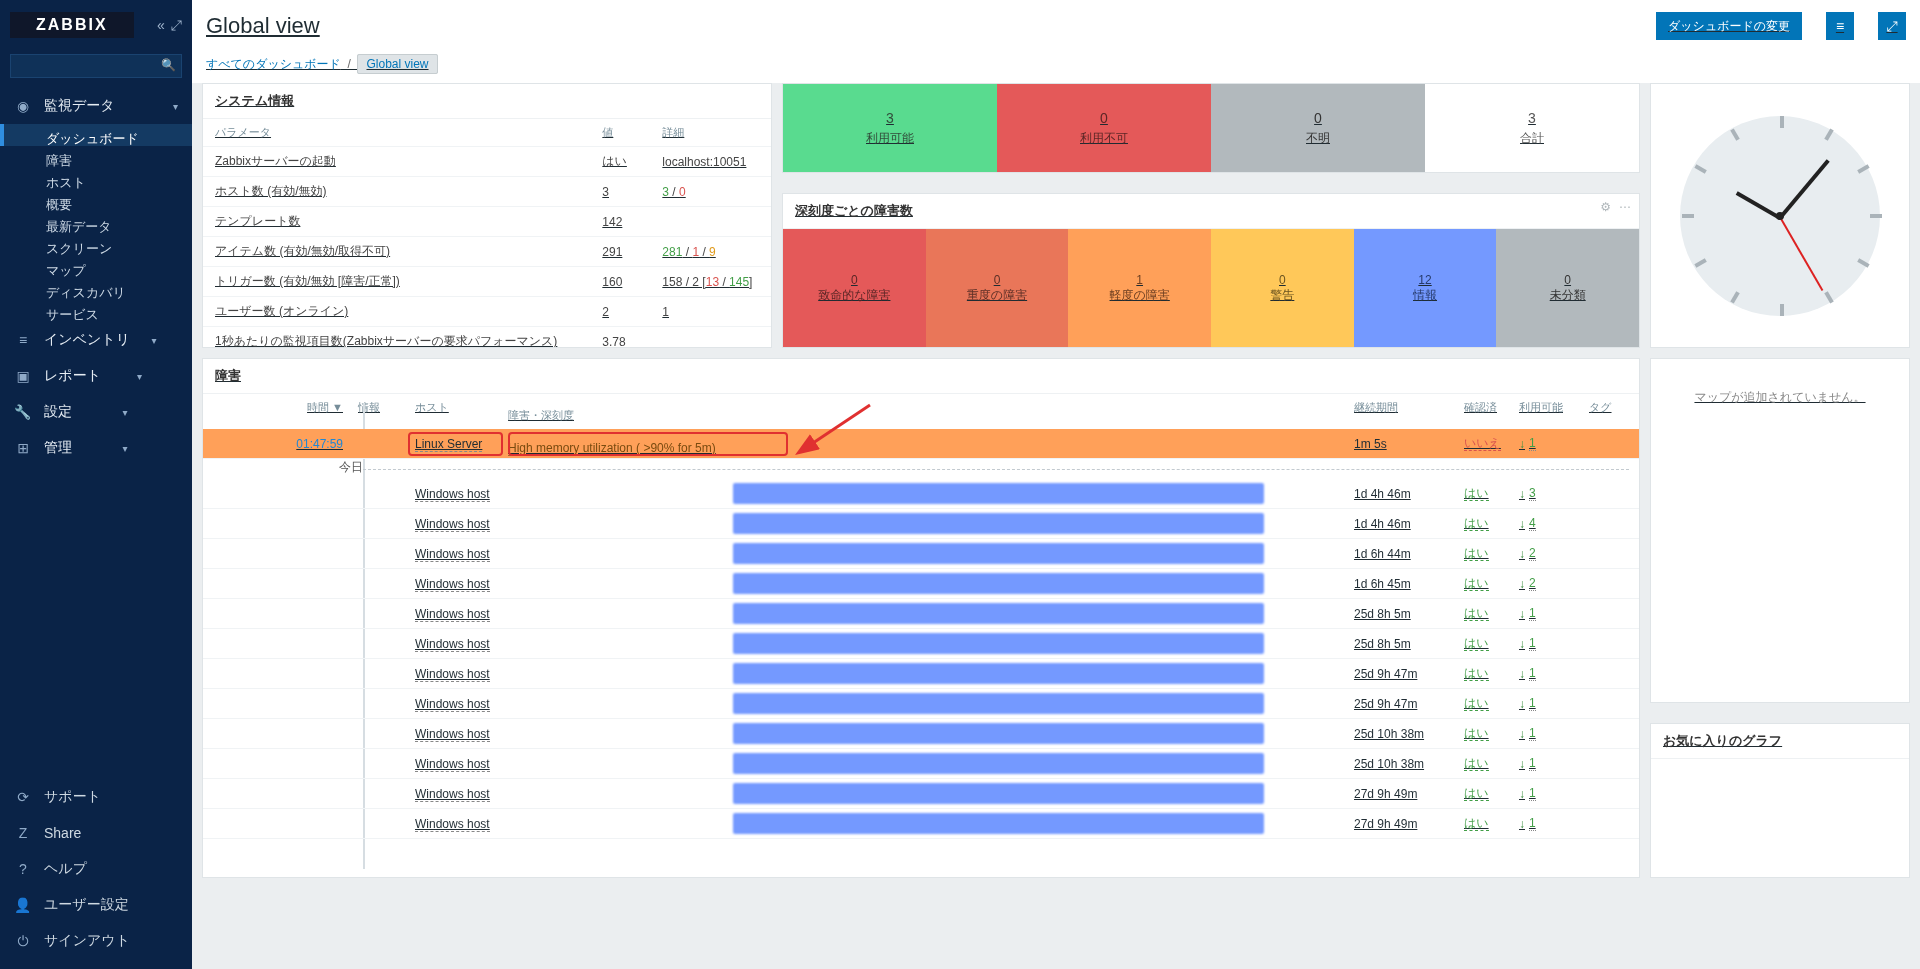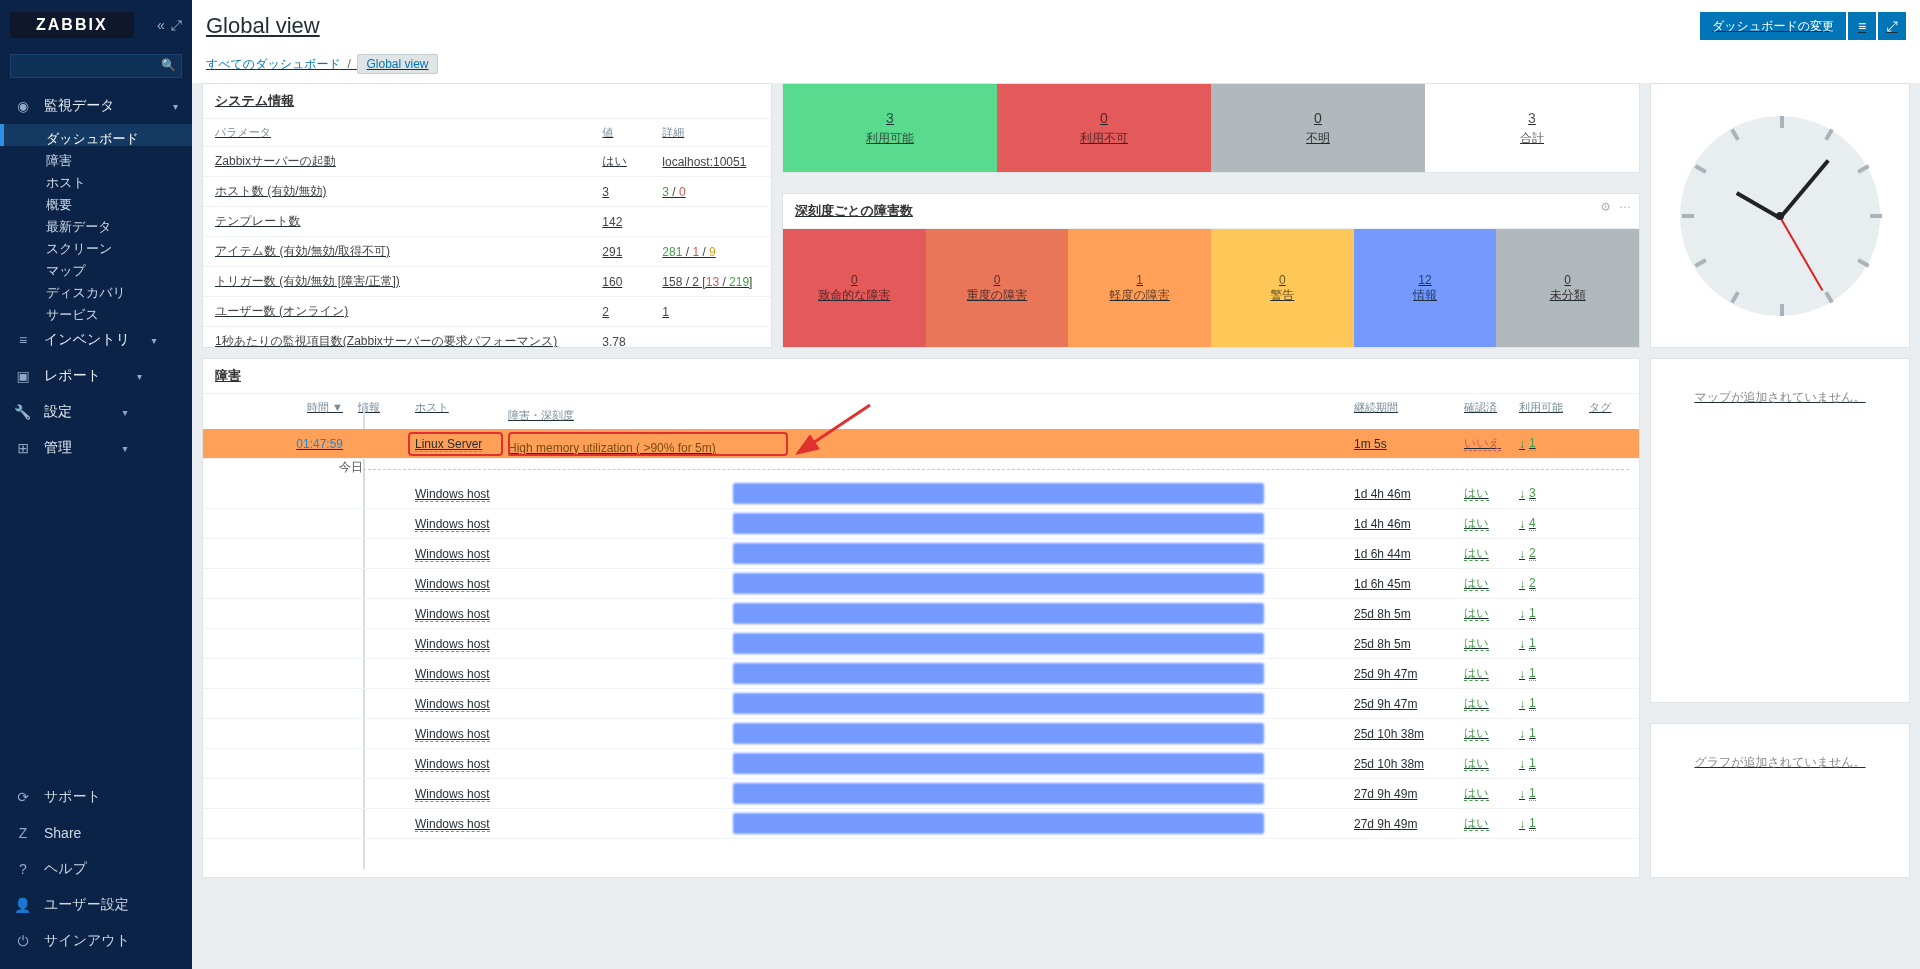--- a/index.html
+++ b/index.html
@@ -20,21 +20,21 @@
   .sb-item.collapsed::after { content:""; }
   .sb-child { display:block; height:22px; line-height:30px; padding-left:46px; font-size:13px; color:#cdd9e5; cursor:pointer; }
   .sb-child.active { background:#143a63; border-left:4px solid #2f8ee0; padding-left:42px; color:#fff; }
   .sb-footer { margin-top:auto; padding-bottom:10px; }
   .sb-foot-item { display:flex; align-items:center; height:36px; padding:0 14px; gap:12px; cursor:pointer; color:#cfd9e2; font-size:14px; }
   .sb-foot-item .cicon { width:18px; text-align:center; color:#8faac8; }
   
   .main { flex:1; display:flex; flex-direction:column; background:#fff; overflow:hidden;text-decoration:underline; }
   .titlebar { display:flex; align-items:center; height:52px; padding:0 14px; background:#fff; }
   .titlebar h1 { font-size:22px; font-weight:normal; color:#1f2c33; }
-  .titlebar .tbtns { margin-left:auto; display:flex; gap:2px; }
+  .titlebar .tbtns { margin-left:auto; display:flex; gap:24px; }
   .btn-primary { background:#0275b8; color:#fff; border:none; height:28px; padding:0 12px; cursor:pointer; font-size:12px; }
   .btn-icon { width:28px; height:28px; background:#0275b8; color:#fff; border:none; display:flex; align-items:center; justify-content:center; cursor:pointer; font-size:14px; }
   .breadcrumb { padding:4px 14px 10px; font-size:12px; color:#666; }
   .breadcrumb a { color:#0275b8; text-decoration:none; cursor:pointer; }
   .breadcrumb .cur { background:#dfe4e7; border:1px solid #c6cdd0; color:#0275b8; padding:2px 8px; border-radius:2px; }
   .content { flex:1; padding:0 10px 10px 10px; overflow:auto; background:#ebeef0; }
   .row { display:flex; gap:10px; }
   .widget { background:#fff; border:1px solid #dfe4e7; margin-bottom:10px; position:relative; }
   .widget-h { padding:8px 12px; font-size:13px; font-weight:bold; color:#333; border-bottom:1px solid #eef1f3; }
   
@@ -237,21 +237,21 @@
                   <td></td>
                 </tr>
                 <tr>
                   <td>アイテム数 (有効/無効/取得不可)</td>
                   <td>291</td>
                   <td><span class="green">281</span><span> / </span><span class="red">1</span><span> / </span><span class="orange">9</span></td>
                 </tr>
                 <tr>
                   <td>トリガー数 (有効/無効 [障害/正常])</td>
                   <td>160</td>
-                  <td><span>158 / 2 [</span><span class="red">13</span><span> / </span><span class="green">219</span><span>]</span></td>
+                  <td><span>158 / 2 [</span><span class="red">13</span><span> / </span><span class="green">145</span><span>]</span></td>
                 </tr>
                 <tr>
                   <td>ユーザー数 (オンライン)</td>
                   <td>2</td>
                   <td class="green">1</td>
                 </tr>
                 <tr>
                   <td>1秒あたりの監視項目数(Zabbixサーバーの要求パフォーマンス)</td>
                   <td>3.78</td>
                   <td></td>
@@ -538,21 +538,21 @@
                 <div class="col-tag"></div>
               </div>
             </div>
         </div>
 
         <div style="width:260px;display:flex;flex-direction:column;gap:10px">
           <div class="widget favw" style="height:345px">
             <div class="fav-empty">マップが追加されていません。</div>
           </div>
           <div class="widget favw" style="flex:1">
-            <div class="fav-empty">グラフが追加されていません。</div>
+            <div class="widget-h">お気に入りのグラフ</div>
           </div>
         </div>
       </div>
     </div>
   </div>
 </div>
 
 <div class="hl-box host"></div>
 <div class="hl-box prob"></div>
 <div class="arrow">

